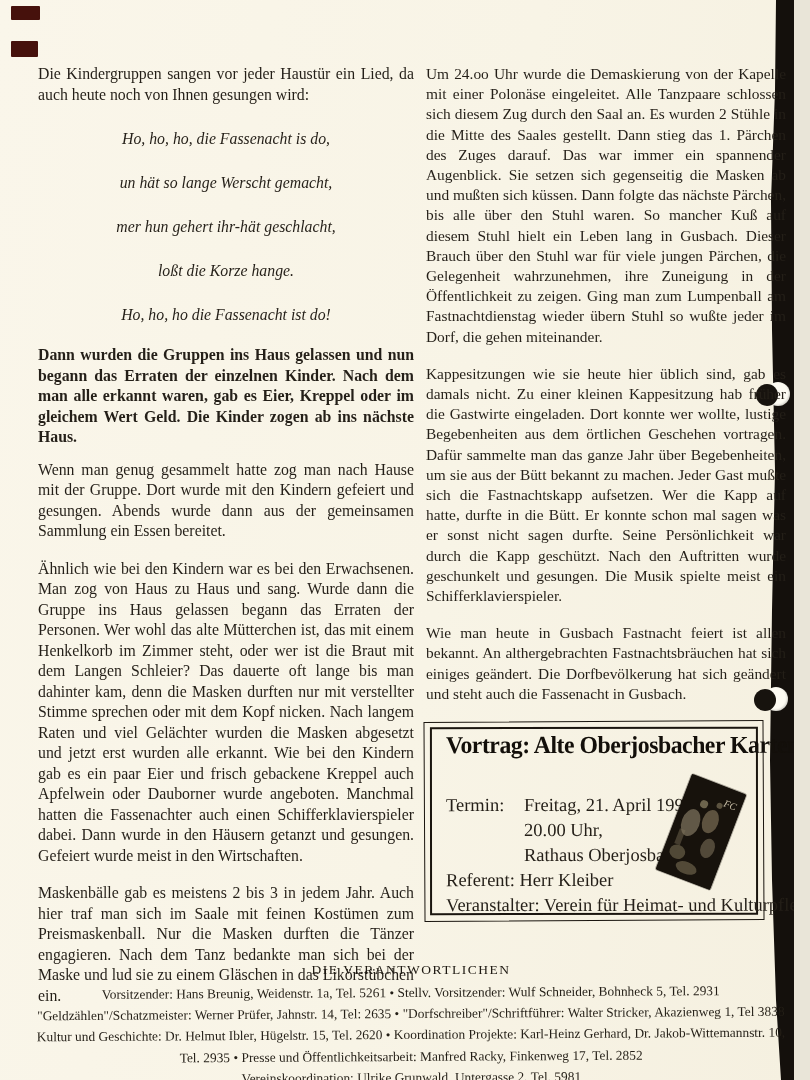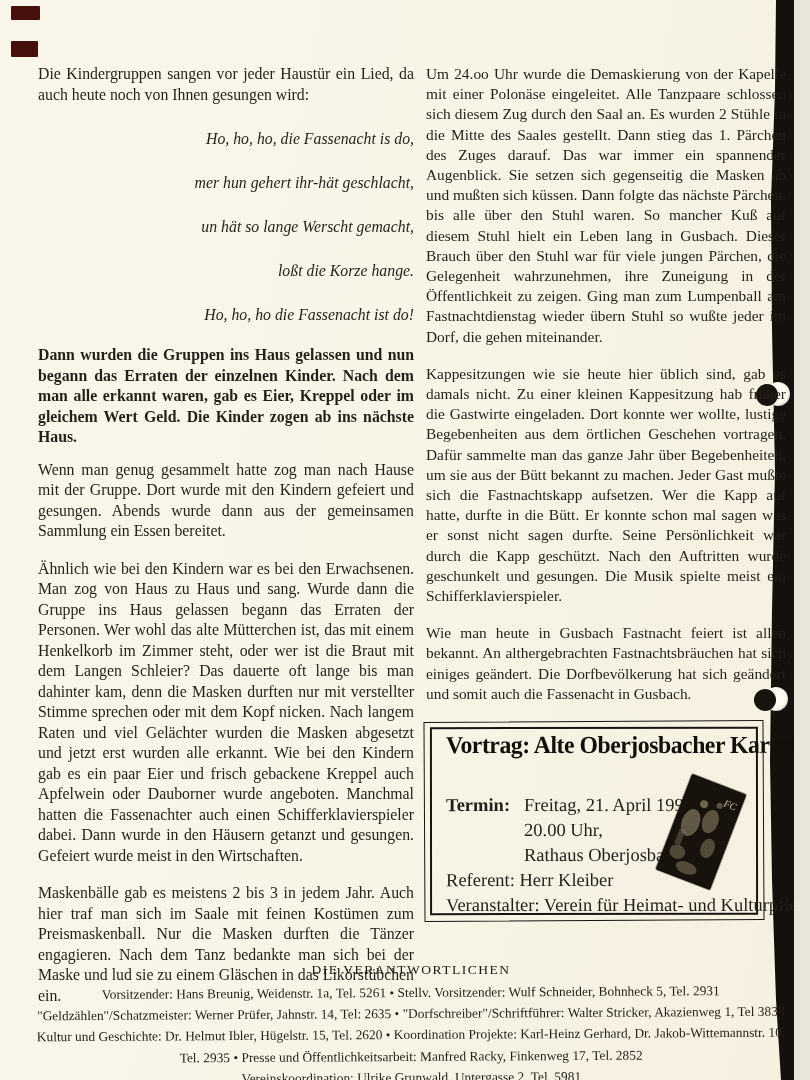--- a/index.html
+++ b/index.html
@@ -31,21 +31,21 @@
   .columns{
     position:absolute;left:38px;top:64px;width:748px;
     display:flex;gap:12px;
   }
   .col{font-size:15.8px;line-height:20.5px;text-align:justify;}
   .col.left{width:376px;}
   .col.right{width:360px;font-size:15.4px;line-height:20.2px;}
   .col p{margin:0 0 17px 0;}
   .col p.tight{margin-bottom:12px;font-weight:bold;}
   .poem{font-style:italic;margin:20px 0 20px 0;line-height:21px;}
-  .poem div{text-align:right;margin-top:23px;}
+  .poem div{text-align:center;margin-top:23px;}
 
   
   .ann-box{
     position:relative;margin-top:16px;margin-left:-2px;
     width:338px;height:198px;
     border:1.5px solid #1a150f;
     transform:rotate(-0.3deg);
   }
   .ann-inner{
     position:absolute;left:5px;top:5px;right:5px;bottom:5px;
@@ -54,21 +54,21 @@
     padding:6px 12px 8px 14px;
     box-sizing:border-box;
   }
   .ann-title{
     font-size:24.5px;font-weight:bold;letter-spacing:-0.5px;
     transform:scaleX(.97);transform-origin:left;
     white-space:nowrap;color:#130f0a;
     margin-bottom:38px;
   }
   .ann-row{display:flex;font-size:18.5px;line-height:25px;}
-  .ann-label{width:78px;flex:none;font-weight:bold;}
+  .ann-label{width:78px;flex:none;}
   .ann-line{font-size:18.5px;line-height:25px;white-space:nowrap;}
   .ann-photo{
     position:absolute;right:26px;top:52px;width:58px;height:102px;
     transform:rotate(21deg);
     background:#17120c;border-radius:2px;
     box-shadow:0 0 0 1px rgba(20,15,8,.35);
   }
   .ann-photo svg{position:absolute;left:0;top:0;}
   .fc-mark{position:absolute;right:5px;top:6px;font-size:10px;color:#cfc5ad;font-style:italic;}
 
@@ -105,36 +105,36 @@
     <span class="dark"></span>
   </div>
 
   <div class="columns">
 
     <div class="col left">
       <p>Die Kindergruppen sangen vor jeder Haustür ein Lied, da auch heute noch von Ihnen gesungen wird:</p>
 
       <div class="poem">
         <div>Ho, ho, ho, die Fassenacht is do,</div>
+        <div>un hät so lange Werscht gemacht,</div>
         <div>mer hun gehert ihr-hät geschlacht,</div>
-        <div>un hät so lange Werscht gemacht,</div>
         <div>loßt die Korze hange.</div>
         <div>Ho, ho, ho die Fassenacht ist do!</div>
       </div>
 
       <p class="tight">Dann wurden die Gruppen ins Haus gelassen und nun begann das Erraten der einzelnen Kinder. Nach dem man alle erkannt waren, gab es Eier, Kreppel oder im gleichem Wert Geld. Die Kinder zogen ab ins nächste Haus.</p>
       <p>Wenn man genug gesammelt hatte zog man nach Hause mit der Gruppe. Dort wurde mit den Kindern gefeiert und gesungen. Abends wurde dann aus der gemeinsamen Sammlung ein Essen bereitet.</p>
       <p>Ähnlich wie bei den Kindern war es bei den Erwachsenen. Man zog von Haus zu Haus und sang. Wurde dann die Gruppe ins Haus gelassen begann das Erraten der Personen. Wer wohl das alte Mütterchen ist, das mit einem Henkelkorb im Zimmer steht, oder wer ist die Braut mit dem Langen Schleier? Das dauerte oft lange bis man dahinter kam, denn die Masken durften nur mit verstellter Stimme sprechen oder mit dem Kopf nicken. Nach langem Raten und viel Gelächter wurden die Masken abgesetzt und jetzt erst wurden alle erkannt. Wie bei den Kindern gab es ein paar Eier und frisch gebackene Kreppel auch Apfelwein oder Dauborner wurde angeboten. Manchmal hatten die Fassenachter auch einen Schifferklavierspieler dabei. Dann wurde in den Häusern getanzt und gesungen. Gefeiert wurde meist in den Wirtschaften.</p>
       <p>Maskenbälle gab es meistens 2 bis 3 in jedem Jahr. Auch hier traf man sich im Saale mit feinen Kostümen zum Preismaskenball. Nur die Masken durften die Tänzer engagieren. Nach dem Tanz bedankte man sich bei der Maske und lud sie zu einem Gläschen in das Likörstübchen ein.</p>
     </div>
 
     <div class="col right">
       <p>Um 24.oo Uhr wurde die Demaskierung von der Kapelle mit einer Polonäse eingeleitet. Alle Tanzpaare schlossen sich diesem Zug durch den Saal an. Es wurden 2 Stühle in die Mitte des Saales gestellt. Dann stieg das 1. Pärchen des Zuges darauf. Das war immer ein spannender Augenblick. Sie setzen sich gegenseitig die Masken ab und mußten sich küssen. Dann folgte das nächste Pärchen, bis alle über den Stuhl waren. So mancher Kuß auf diesem Stuhl hielt ein Leben lang in Gusbach. Dieser Brauch über den Stuhl war für viele jungen Pärchen, die Gelegenheit wahrzunehmen, ihre Zuneigung in der Öffentlichkeit zu zeigen. Ging man zum Lumpenball am Fastnachtdienstag wieder übern Stuhl so wußte jeder im Dorf, die gehen miteinander.</p>
       <p>Kappesitzungen wie sie heute hier üblich sind, gab es damals nicht. Zu einer kleinen Kappesitzung hab früher die Gastwirte eingeladen. Dort konnte wer wollte, lustige Begebenheiten aus dem örtlichen Geschehen vortragen. Dafür sammelte man das ganze Jahr über Begebenheiten, um sie aus der Bütt bekannt zu machen. Jeder Gast mußte sich die Fastnachtskapp aufsetzen. Wer die Kapp auf hatte, durfte in die Bütt. Er konnte schon mal sagen was er sonst nicht sagen durfte. Seine Persönlichkeit war durch die Kapp geschützt. Nach den Auftritten wurde geschunkelt und gesungen. Die Musik spielte meist ein Schifferklavierspieler.</p>
-      <p>Wie man heute in Gusbach Fastnacht feiert ist allen bekannt. An althergebrachten Fastnachtsbräuchen hat sich einiges geändert. Die Dorfbevölkerung hat sich geändert und somit auch die Fassenacht in Gusbach.</p>
+      <p>Wie man heute in Gusbach Fastnacht feiert ist allen bekannt. An althergebrachten Fastnachtsbräuchen hat sich einiges geändert. Die Dorfbevölkerung hat sich geändert und steht auch die Fassenacht in Gusbach.</p>
 
       <div class="ann-box">
         <div class="ann-inner">
           <div class="ann-title">Vortrag: Alte Oberjosbacher Karten</div>
 
           <div class="ann-row">
             <span class="ann-label">Termin:</span>
             <span>
               <span class="ann-line" style="display:block">Freitag, 21. April 1995</span>
               <span class="ann-line" style="display:block">20.00 Uhr,</span>

